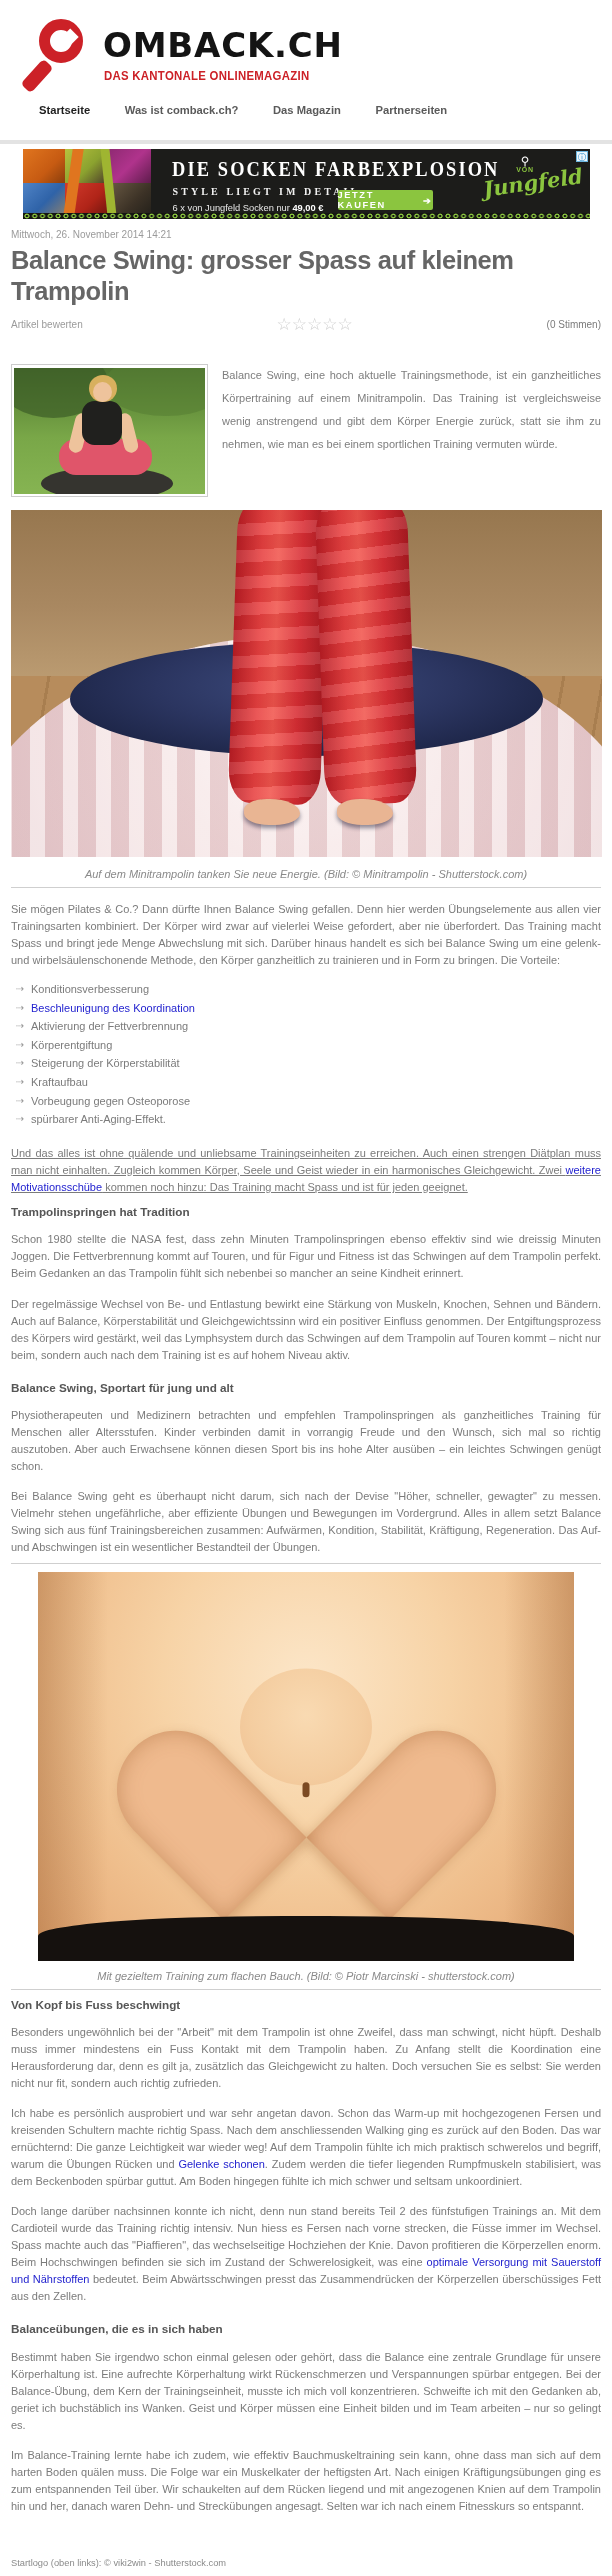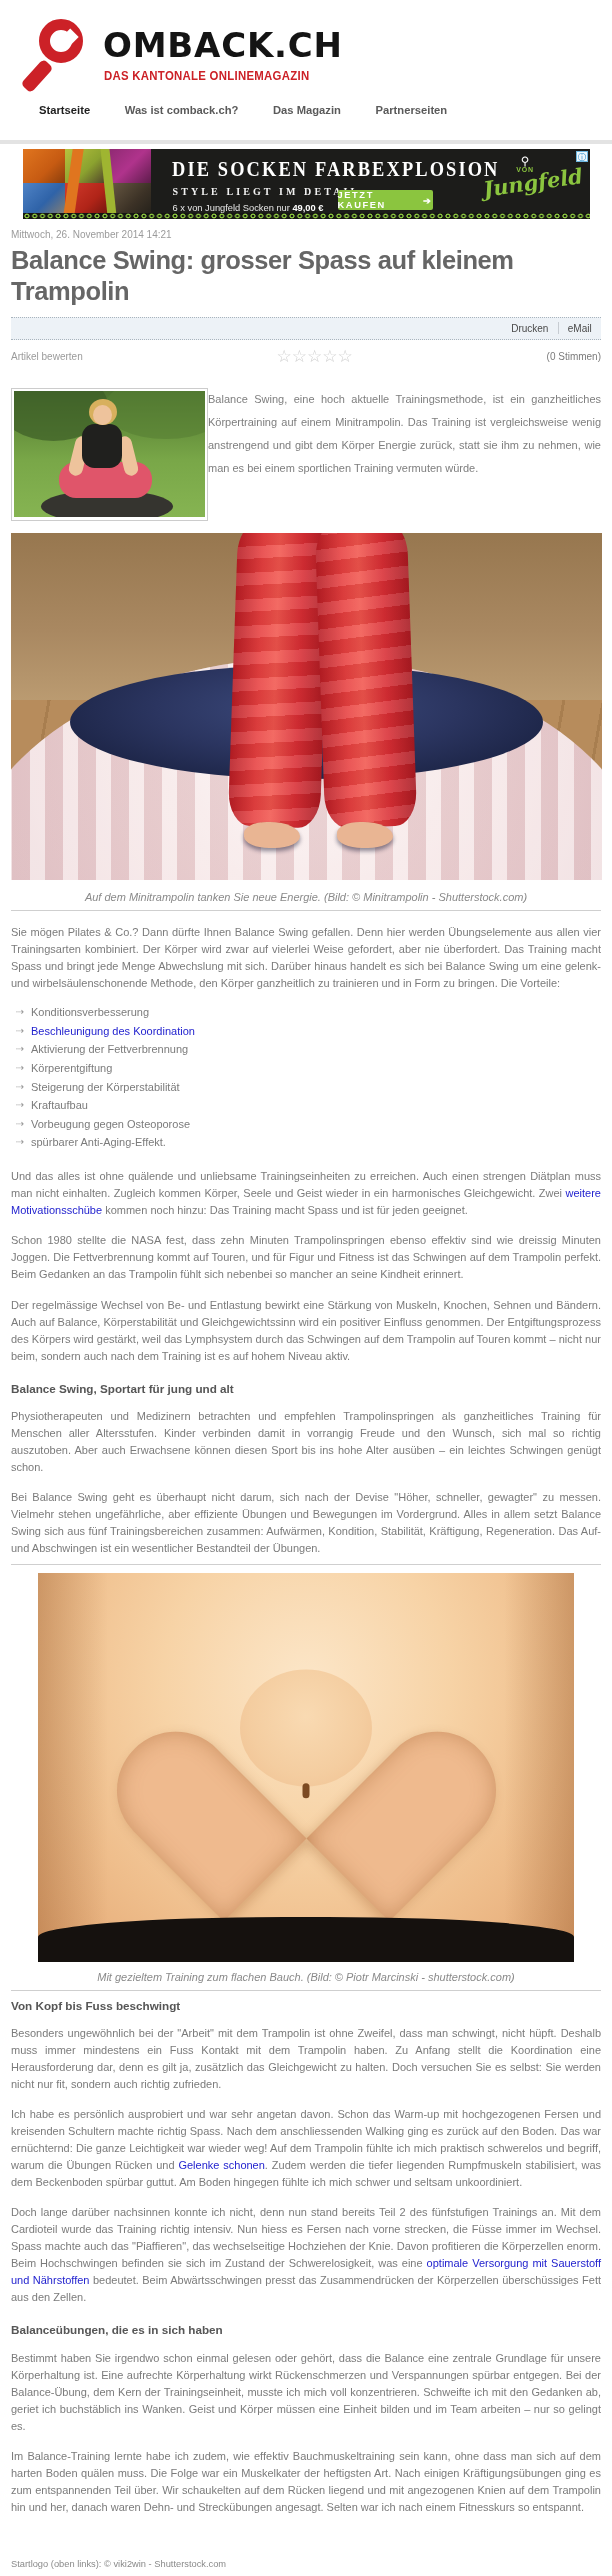--- a/index.html
+++ b/index.html
@@ -83,21 +83,21 @@
     border-top:0.8px dotted #a9b4bd; border-bottom:0.8px dotted #a9b4bd;
     display:flex; align-items:center; justify-content:flex-end; font-size:10px; color:#4a4a4a; }
   .toolbar .tb-link { padding:0 9.3px; cursor:pointer; }
   .toolbar .sep { width:0.8px; height:12.4px; background:#c7ccd2; }
 
   .rating { margin-top:7px; height:20px; display:flex; align-items:center; gap:3.1px;
     font-size:10px; color:#9b9b9b;justify-content:space-between; }
   .stars { display:flex; font-size:17px; color:#cfcfcf; line-height:17px; margin:0 4.7px; cursor:pointer; }
   .votes { color:#7b7b7b; }
 
-  .intro { margin-top:21px; display:flex; }
+  .intro { margin-top:30px; display:flex; gap:14px; }
   .thumb { flex:0 0 197px; height:133px; border:0.8px solid #ccc; padding:2.3px; background:#fff; }
   .thumb-art { position:relative; width:100%; height:100%; overflow:hidden;
     background:linear-gradient(180deg,#4c712f 0%,#628c3a 25%,#79a748 55%,#86b452 100%); }
   .thumb-art .blur1 { position:absolute; left:-15.5px; top:-20px; width:109px; height:70px;
     border-radius:50%; background:#3c5d26; opacity:.7; }
   .thumb-art .blur2 { position:absolute; right:-23px; top:-14px; width:124px; height:62px;
     border-radius:50%; background:#567f33; opacity:.6; }
   .thumb-art .hair { position:absolute; left:75px; top:7.8px; width:28px; height:26.4px;
     border-radius:50%; background:#d8b05e; }
   .thumb-art .face { position:absolute; left:79px; top:14px; width:18.6px; height:20px;
@@ -145,21 +145,21 @@
   a.inline-link { color:#2323cf; text-decoration:none; cursor:pointer; }
 
   ul.benefits { margin-top:14px; list-style:none; }
   ul.benefits li { height:18.6px; font-size:11px; color:#7b7b7b; padding-left:20px; position:relative; }
   ul.benefits li .arrow { position:absolute; left:4.7px; top:0; color:#9a9a9a; font-size:10px; }
   ul.benefits li.linked, ul.benefits li.linked a { color:#2323cf; }
 
   h2.subhead { font-size:11.7px; font-weight:bold; color:#565656; }
   .mt12{margin-top:9.3px;} .mt14{margin-top:11px;} .mt16{margin-top:12.4px;}
   .mt18{margin-top:14px;} .mt20{margin-top:15.5px;} .mt22{margin-top:17px;}
-  .mt2{margin-top:1.6px;} .mt10{margin-top:7.8px;} .mt8{margin-top:6.2px;}
+  .mt2{margin-top:1.6px;text-decoration:underline;} .mt10{margin-top:7.8px;} .mt8{margin-top:6.2px;}
 
   .figure2 { position:relative; width:536px; height:389px; margin:7.8px auto 0 auto; overflow:hidden;
     background:radial-gradient(ellipse at 50% 28%, #fce6c8 0%, #f7d3a6 38%, #efbe8c 68%, #e2a672 100%); }
   .figure2 .shade-l { position:absolute; left:0; top:0; width:70px; height:100%;
     background:linear-gradient(90deg, rgba(130,70,25,.30), rgba(130,70,25,0)); }
   .figure2 .shade-r { position:absolute; right:0; top:0; width:70px; height:100%;
     background:linear-gradient(-90deg, rgba(130,70,25,.30), rgba(130,70,25,0)); }
   .heart { position:absolute; left:50%; top:47%; width:233px; height:205px;
     transform:translate(-50%,-50%); }
   .heart::before, .heart::after { content:""; position:absolute; top:0; width:117px; height:185px;
@@ -221,25 +221,20 @@
     <div class="ad-script">Jungfeld</div>
   </div>
   <div class="ad-squiggle"></div>
   <div class="adchoices">ⓘ</div>
 </div>
 
 <div class="content">
   <div class="date">Mittwoch, 26. November 2014 14:21</div>
   <h1 class="title">Balance Swing: grosser Spass auf kleinem Trampolin</h1>
 
-  <div class="toolbar">
-    <span class="tb-link">Drucken</span>
-    <span class="sep"></span>
-    <span class="tb-link">eMail</span>
-  </div>
 
   <div class="rating">
     <span>Artikel bewerten</span>
     <span class="stars">
       <span>☆</span>
       <span>☆</span>
       <span>☆</span>
       <span>☆</span>
       <span>☆</span>
     </span>
@@ -283,20 +278,21 @@
     <li><span class="arrow">⇢</span><span>Aktivierung der Fettverbrennung</span></li>
     <li><span class="arrow">⇢</span><span>Körperentgiftung</span></li>
     <li><span class="arrow">⇢</span><span>Steigerung der Körperstabilität</span></li>
     <li><span class="arrow">⇢</span><span>Kraftaufbau</span></li>
     <li><span class="arrow">⇢</span><span>Vorbeugung gegen Osteoporose</span></li>
     <li><span class="arrow">⇢</span><span>spürbarer Anti-Aging-Effekt.</span></li>
   </ul>
 
   <p class="body mt2"><span>Und das alles ist ohne quälende und unliebsame Trainingseinheiten zu erreichen. Auch einen strengen Diätplan muss man nicht einhalten. Zugleich kommen Körper, Seele und Geist wieder in ein harmonisches Gleichgewicht. Zwei </span><a class="inline-link">weitere Motivationsschübe</a><span> kommen noch hinzu: Das Training macht Spass und ist für jeden geeignet.</span></p>
 
+  <h2 class="subhead mt12">Trampolinspringen hat Tradition</h2>
   <p class="body mt14">Schon 1980 stellte die NASA fest, dass zehn Minuten Trampolinspringen ebenso effektiv sind wie dreissig Minuten Joggen. Die Fettverbrennung kommt auf Touren, und für Figur und Fitness ist das Schwingen auf dem Trampolin perfekt. Beim Gedanken an das Trampolin fühlt sich nebenbei so mancher an seine Kindheit erinnert.</p>
   <p class="body mt18">Der regelmässige Wechsel von Be- und Entlastung bewirkt eine Stärkung von Muskeln, Knochen, Sehnen und Bändern. Auch auf Balance, Körperstabilität und Gleichgewichtssinn wird ein positiver Einfluss genommen. Der Entgiftungsprozess des Körpers wird gestärkt, weil das Lymphsystem durch das Schwingen auf dem Trampolin auf Touren kommt – nicht nur beim, sondern auch nach dem Training ist es auf hohem Niveau aktiv.</p>
 
   <h2 class="subhead mt22">Balance Swing, Sportart für jung und alt</h2>
   <p class="body mt14">Physiotherapeuten und Medizinern betrachten und empfehlen Trampolinspringen als ganzheitliches Training für Menschen aller Altersstufen. Kinder verbinden damit in vorrangig Freude und den Wunsch, sich mal so richtig auszutoben. Aber auch Erwachsene können diesen Sport bis ins hohe Alter ausüben – ein leichtes Schwingen genügt schon.</p>
   <p class="body mt18">Bei Balance Swing geht es überhaupt nicht darum, sich nach der Devise "Höher, schneller, gewagter" zu messen. Vielmehr stehen ungefährliche, aber effiziente Übungen und Bewegungen im Vordergrund. Alles in allem setzt Balance Swing sich aus fünf Trainingsbereichen zusammen: Aufwärmen, Kondition, Stabilität, Kräftigung, Regeneration. Das Auf- und Abschwingen ist ein wesentlicher Bestandteil der Übungen.</p>
 
   <hr class="rule mt12">
 
   <div class="figure2">

